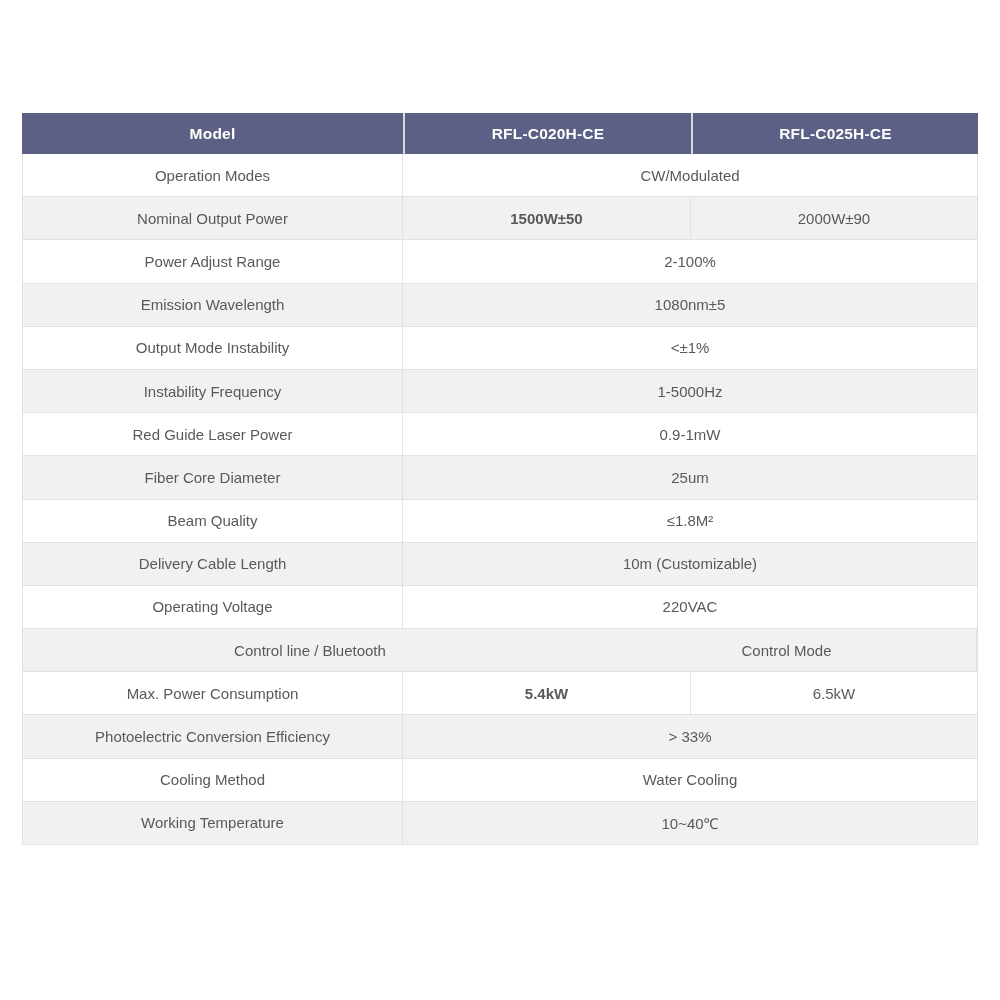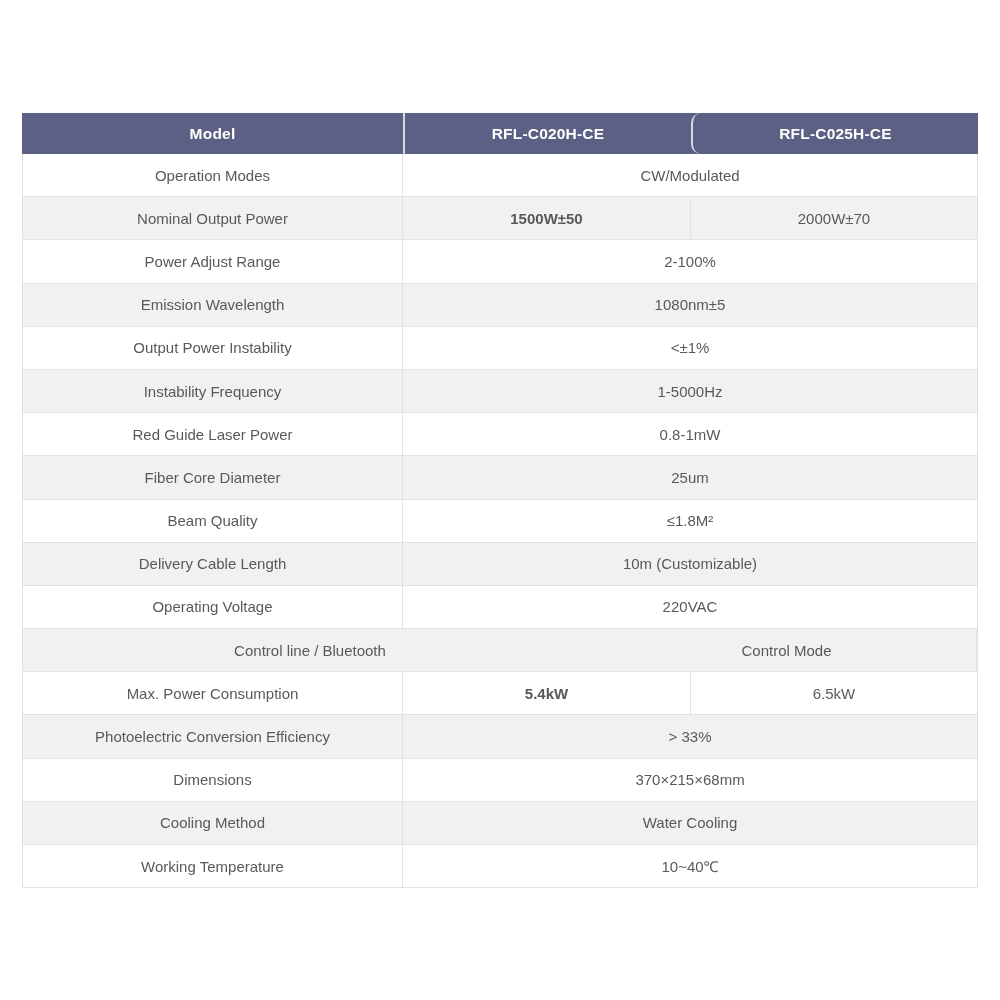--- a/index.html
+++ b/index.html
@@ -53,21 +53,21 @@
   .cell {
     display: flex;
     align-items: center;
     justify-content: center;
     color: var(--text);
     font-size: 15px;
   }
   .col1 { width: 381px; flex: none; }
   .thead .col1 { width: 381px; }
   .col2 { width: 288px; flex: none; font-weight: bold; }
-  .col3 { flex: 1; border-radius: 10px; }
+  .col3 { flex: 1; }
   .row .col1 { border-right: 1px solid var(--border); width: 380px; }
   .row .col2 { border-right: 1px solid var(--border); }
   .span2 { flex: 1; }
 </style>
 </head>
 <body>
 
 <div class="spec-table">
   <div class="thead">
     <div class="cell col1">Model</div>
@@ -77,45 +77,45 @@
   <div class="tbody">
       <div class="row">
     <div class="cell col1">Operation Modes</div>
     <div class="cell span2">CW/Modulated</div>
 
   </div>
       <div class="row">
     <div class="cell col1">Nominal Output Power</div>
 
     <div class="cell col2">1500W±50</div>
-    <div class="cell col3">2000W±70</div>
+    <div class="cell col3">2000W±90</div>
   </div>
       <div class="row">
     <div class="cell col1">Power Adjust Range</div>
     <div class="cell span2">2-100%</div>
 
   </div>
       <div class="row">
     <div class="cell col1">Emission Wavelength</div>
     <div class="cell span2">1080nm±5</div>
 
   </div>
       <div class="row">
-    <div class="cell col1">Output Power Instability</div>
+    <div class="cell col1">Output Mode Instability</div>
     <div class="cell span2">&lt;±1%</div>
 
   </div>
       <div class="row">
     <div class="cell col1">Instability Frequency</div>
     <div class="cell span2">1-5000Hz</div>
 
   </div>
       <div class="row">
     <div class="cell col1">Red Guide Laser Power</div>
-    <div class="cell span2">0.8-1mW</div>
+    <div class="cell span2">0.9-1mW</div>
 
   </div>
       <div class="row">
     <div class="cell col1">Fiber Core Diameter</div>
     <div class="cell span2">25um</div>
 
   </div>
       <div class="row">
     <div class="cell col1">Beam Quality</div>
     <div class="cell span2">≤1.8M²</div>
@@ -141,25 +141,20 @@
 
     <div class="cell col2">5.4kW</div>
     <div class="cell col3">6.5kW</div>
   </div>
       <div class="row">
     <div class="cell col1">Photoelectric Conversion Efficiency</div>
     <div class="cell span2">&gt; 33%</div>
 
   </div>
       <div class="row">
-    <div class="cell col1">Dimensions</div>
-    <div class="cell span2">370×215×68mm</div>
-
-  </div>
-      <div class="row">
     <div class="cell col1">Cooling Method</div>
     <div class="cell span2">Water Cooling</div>
 
   </div>
       <div class="row">
     <div class="cell col1">Working Temperature</div>
     <div class="cell span2">10~40℃</div>
 
   </div>
     </div>

